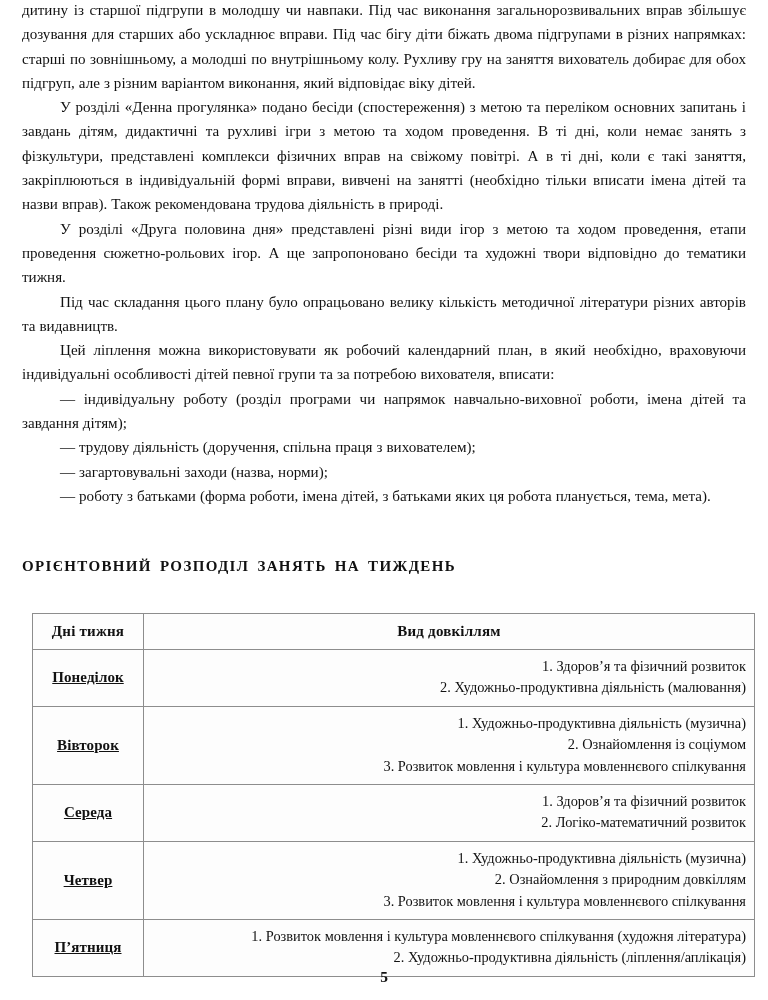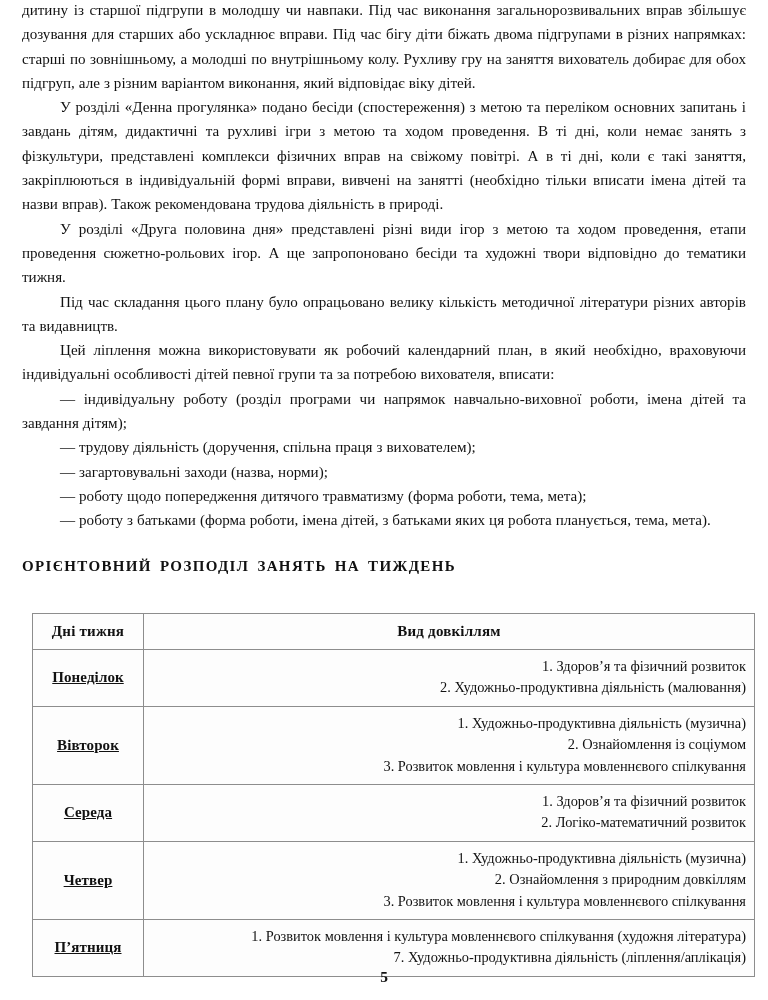--- a/index.html
+++ b/index.html
@@ -132,21 +132,20 @@
 
   <div class="body-text">
     <p class="para no-indent">дитину із старшої підгрупи в молодшу чи навпаки. Під час виконання загальнорозвиваль­них вправ збільшує дозування для старших або ускладнює вправи. Під час бігу діти біжать двома підгрупами в різних напрямках: старші по зовнішньому, а молодші по внутрішньому колу. Рухливу гру на заняття вихователь добирає для обох підгруп, але з різним варіантом виконання, який відповідає віку дітей.</p>
     <p class="para">У розділі «Денна прогулянка» подано бесіди (спостереження) з метою та переліком основних запитань і завдань дітям, дидактичні та рухливі ігри з метою та ходом проведення. В ті дні, коли немає занять з фізкультури, представлені комплекси фізичних вправ на сві­жому повітрі. А в ті дні, коли є такі заняття, закріплюються в індивідуальній формі вправи, вивчені на занятті (необхідно тільки вписати імена дітей та назви вправ). Також рекомендо­вана трудова діяльність в природі.</p>
     <p class="para">У розділі «Друга половина дня» представлені різні види ігор з метою та ходом прове­дення, етапи проведення сюжетно-рольових ігор. А ще запропоновано бесіди та художні тво­ри відповідно до тематики тижня.</p>
     <p class="para">Під час складання цього плану було опрацьовано велику кількість методичної літерату­ри різних авторів та видавництв.</p>
     <p class="para">Цей ліплення можна використовувати як робочий календарний план, в який необхід­но, враховуючи індивідуальні особливості дітей певної групи та за потребою вихователя, вписати:</p>
     <p class="para dash-item">— індивідуальну роботу (розділ програми чи напрямок навчально-виховної роботи, імена дітей та завдання дітям);</p>
     <p class="para dash-item">— трудову діяльність (доручення, спільна праця з вихователем);</p>
     <p class="para dash-item">— загартовувальні заходи (назва, норми);</p>
-    <p class="para dash-item">— роботу щодо попередження дитячого травматизму (форма роботи, тема, мета);</p>
     <p class="para dash-item">— роботу з батьками (форма роботи, імена дітей, з батьками яких ця робота плануєть­ся, тема, мета).</p>
   </div>
 
   <div class="section-heading">ОРІЄНТОВНИЙ РОЗПОДІЛ ЗАНЯТЬ НА ТИЖДЕНЬ</div>
 
   <table class="schedule-table">
     <colgroup>
       <col class="col-day">
       <col class="col-act">
     </colgroup>
@@ -184,21 +183,21 @@
         <td class="act-cell">
           <span class="act-line">1. Художньо-продуктивна діяльність (музична)</span>
           <span class="act-line">2. Ознайомлення з природним довкіллям</span>
           <span class="act-line">3. Розвиток мовлення і культура мовленнєвого спілкування</span>
         </td>
       </tr>
       <tr>
         <td class="day-cell">П’ятниця</td>
         <td class="act-cell">
           <span class="act-line">1. Розвиток мовлення і культура мовленнєвого спілкування (художня література)</span>
-          <span class="act-line">7. Художньо-продуктивна діяльність (ліплення/аплікація)</span>
+          <span class="act-line">2. Художньо-продуктивна діяльність (ліплення/аплікація)</span>
         </td>
       </tr>
     </tbody>
   </table>
 
   <div class="page-number">5</div>
 
 </div>
 
 </body></html>

